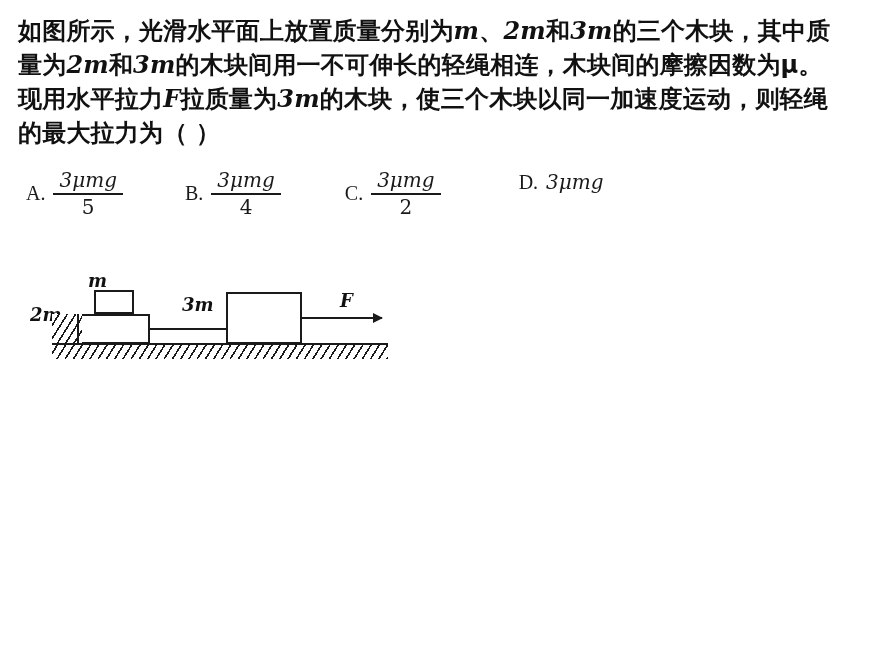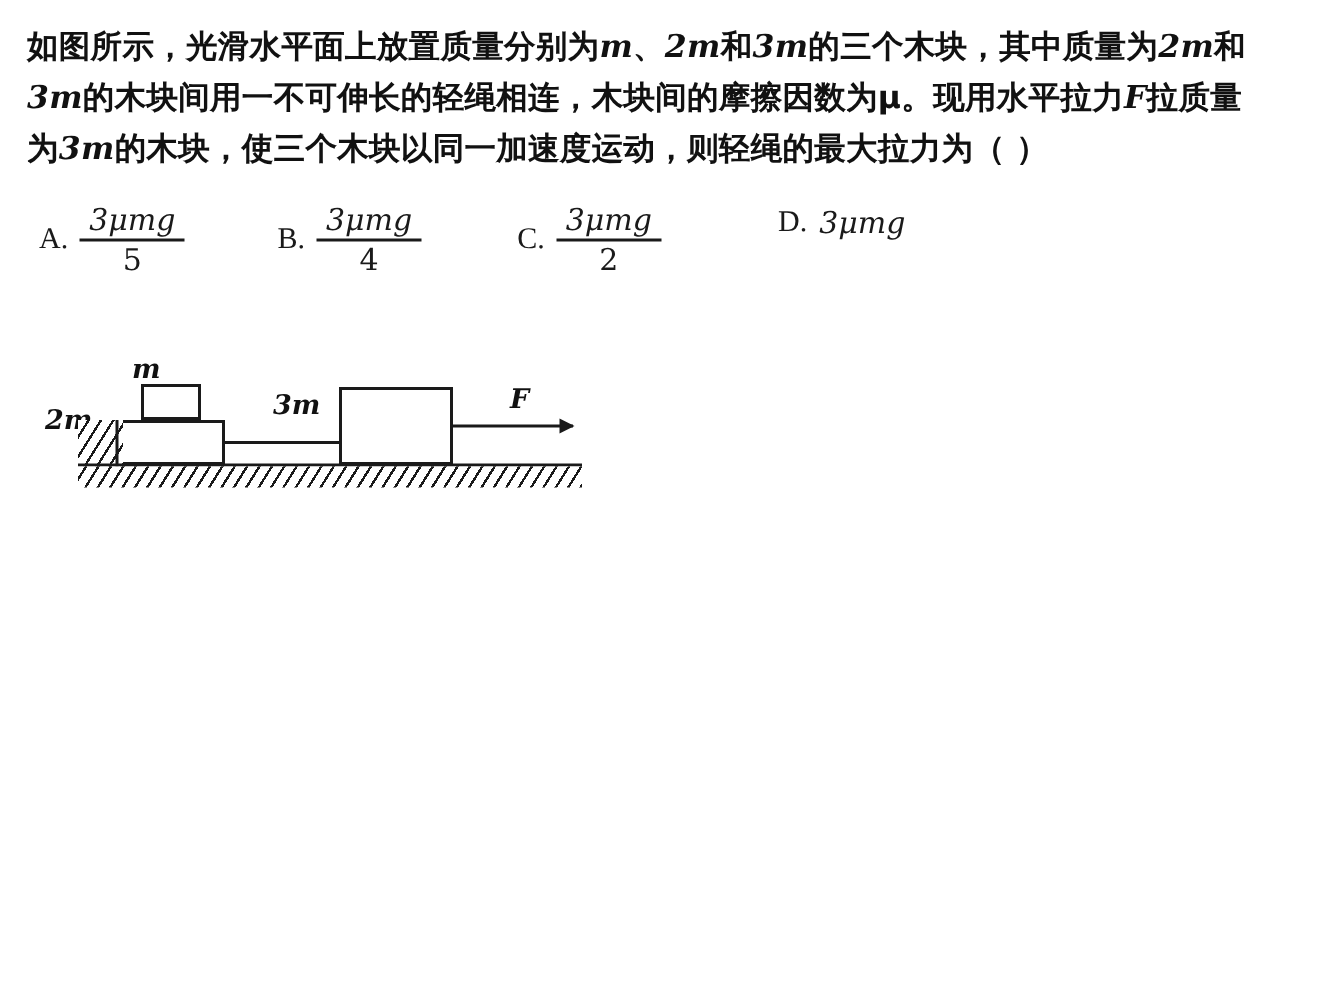--- a/index.html
+++ b/index.html
@@ -17,21 +17,21 @@
   }
   .page {
     position: absolute;
     inset: 0;
     padding: 14px 18px 0 18px;
     box-sizing: border-box;
   }
   
   .stem {
     font-family: "DejaVu Sans", sans-serif;
-    font-size: 21px;
+    font-size: 24px;
     line-height: 34px;
     font-weight: 600;
     letter-spacing: 0.2px;
     color: #111;
     max-width: 820px;
   }
   .stem .ital {
     font-family: "DejaVu Serif", serif;
     font-style: italic;
     font-weight: 600;

